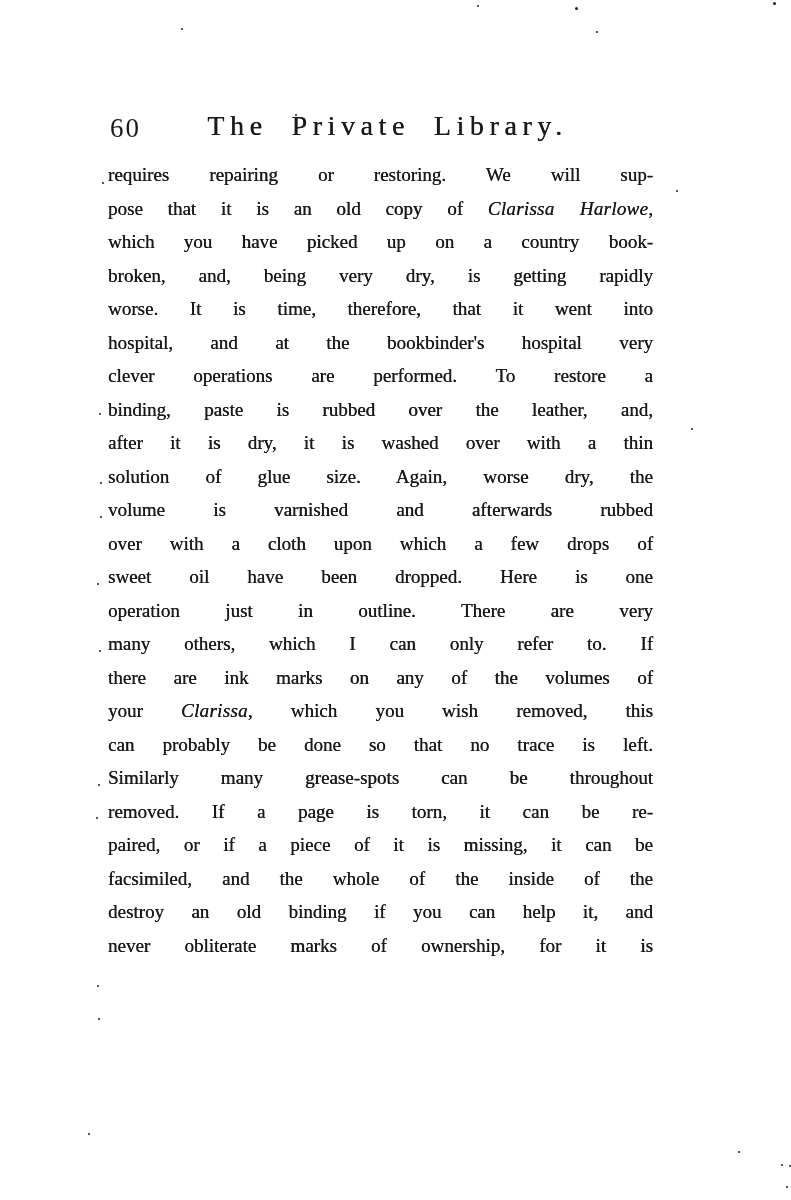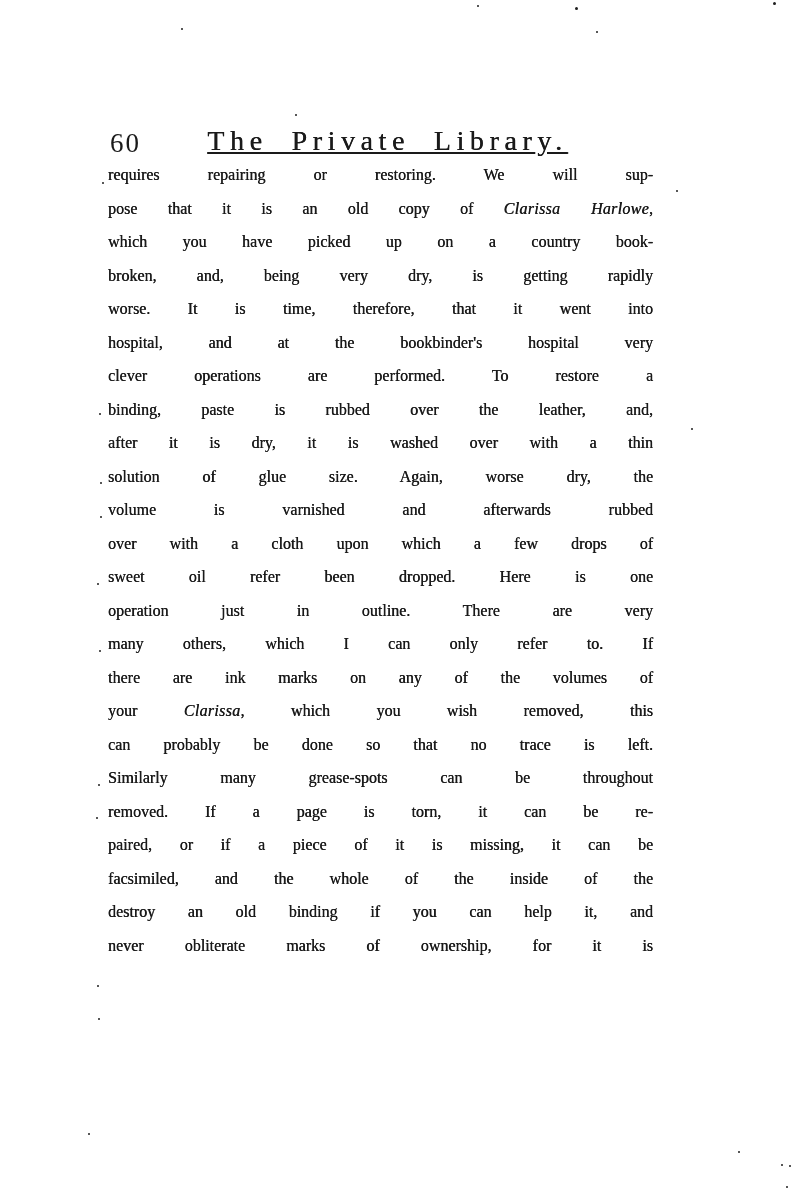--- a/index.html
+++ b/index.html
@@ -11,25 +11,24 @@
     position: relative;
     width: 791px;
     height: 1200px;
     background: #ffffff;
     overflow: hidden;
     font-family: "Liberation Serif", serif;
     color: #1a1a1a;
   }
   .running-head {
     position: absolute;
-    top: 125px;
+    top: 110px;
     left: 108px;
     width: 545px;
     height: 36px;
-    text-decoration: underline;
   }
   .page-num {
     position: absolute;
     left: 2px;
     top: 3px;
     font-size: 27px;
     letter-spacing: 2px;
   }
   .head-title {
     display: block;
@@ -38,21 +37,21 @@
     letter-spacing: 0.20em;
     word-spacing: 0.40em;
     padding-left: 14px; 
     text-shadow: 0.3px 0 0 currentColor;
   }
   .text-block {
     position: absolute;
     top: 158px;
     left: 108px;
     width: 545px;
-    font-size: 16px;
+    font-size: 19px;
     line-height: 33.5px;
     text-shadow: 0.3px 0 0 currentColor; 
   }
   .line {
     text-align: justify;
     text-align-last: justify;
     white-space: normal;
   }
   .line i {
     font-style: italic;
@@ -107,21 +106,21 @@
       <div class="line"><span>which you have picked up on a country book-</span></div>
       <div class="line"><span>broken, and, being very dry, is getting rapidly</span></div>
       <div class="line"><span>worse.  It is time, therefore, that it went into</span></div>
       <div class="line"><span>hospital, and at the bookbinder's hospital very</span></div>
       <div class="line"><span>clever operations are performed.  To restore a</span></div>
       <div class="line"><span>binding, paste is rubbed over the leather, and,</span></div>
       <div class="line"><span>after it is dry, it is washed over with a thin</span></div>
       <div class="line"><span>solution of glue size.  Again, worse dry, the</span></div>
       <div class="line"><span>volume is varnished and afterwards rubbed</span></div>
       <div class="line"><span>over with a cloth upon which a few drops of</span></div>
-      <div class="line"><span>sweet oil refer been dropped.  Here is one</span></div>
+      <div class="line"><span>sweet oil have been dropped.  Here is one</span></div>
       <div class="line"><span>operation just in outline.  There are very</span></div>
       <div class="line"><span>many others, which I can only refer to.  If</span></div>
       <div class="line"><span>there are ink marks on any of the volumes of</span></div>
       <div class="line"><span>your </span><i>Clarissa</i><span>, which you wish removed, this</span></div>
       <div class="line"><span>can probably be done so that no trace is left.</span></div>
       <div class="line"><span>Similarly many grease-spots can be throughout</span></div>
       <div class="line"><span>removed.  If a page is torn, it can be re-</span></div>
       <div class="line"><span>paired, or if a piece of it is missing, it can be</span></div>
       <div class="line"><span>facsimiled, and the whole of the inside of the</span></div>
       <div class="line"><span>destroy an old binding if you can help it, and</span></div>

